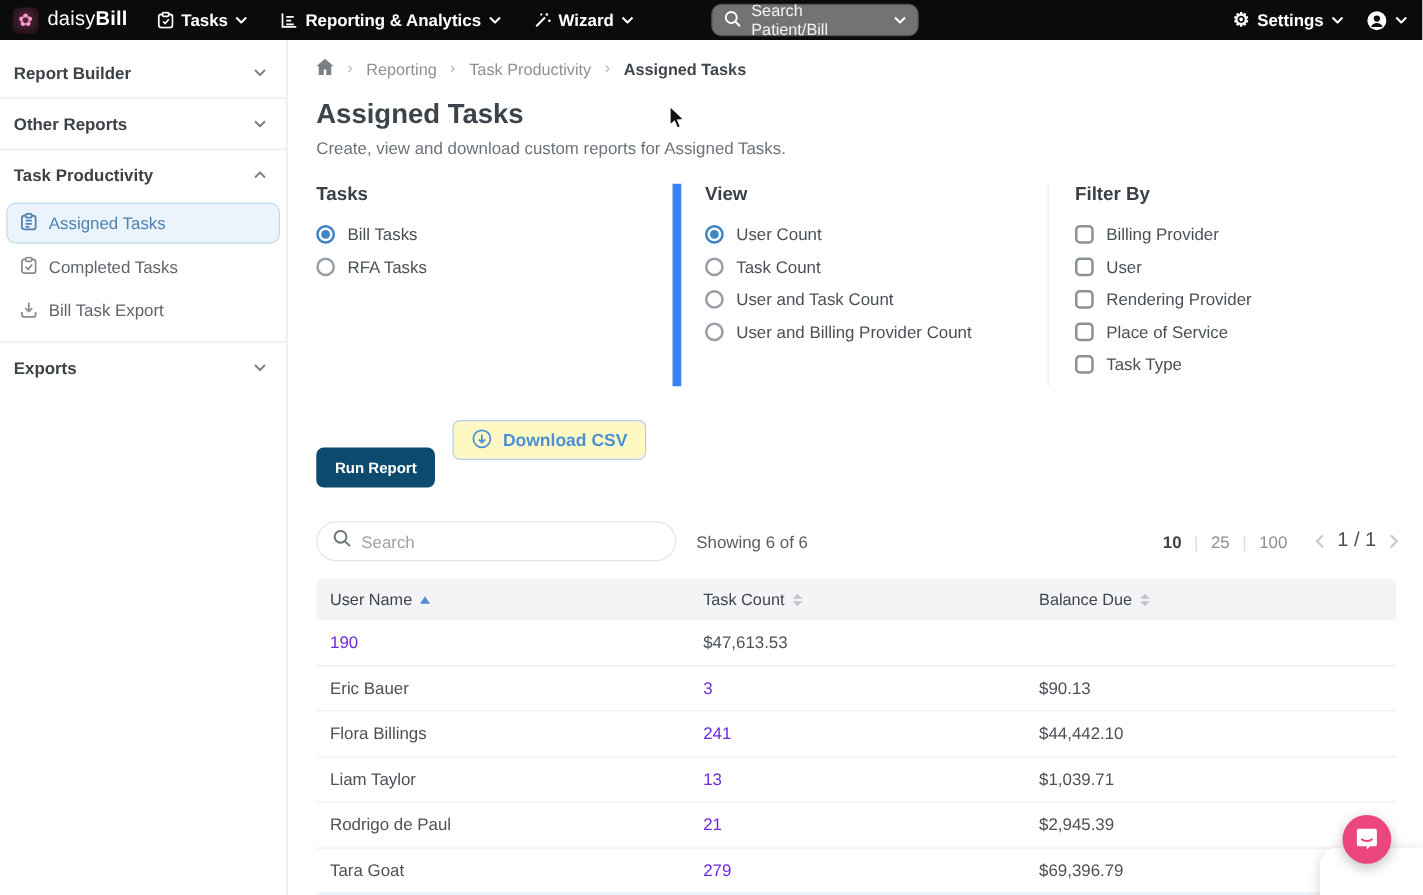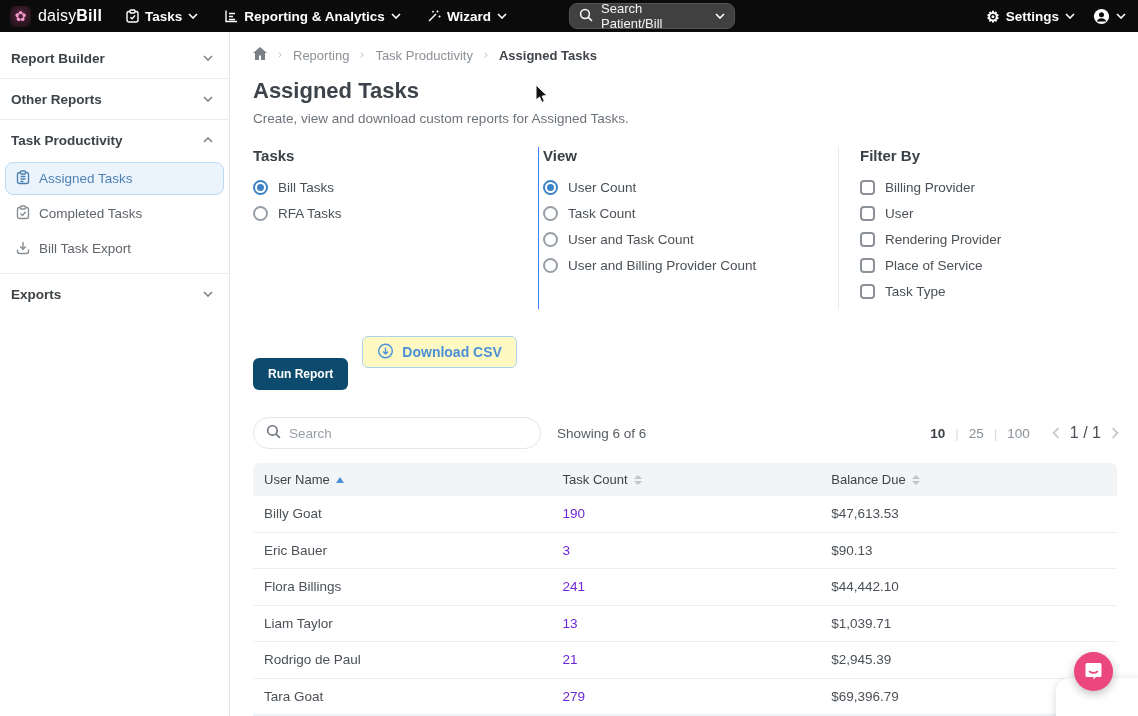--- a/index.html
+++ b/index.html
@@ -10,21 +10,21 @@
   
   .navbar { height:32px; background:#0b0b0c; display:flex; align-items:center; padding:0 12px 0 10px; gap:6px; }
   .brand { display:flex; align-items:center; gap:7px; cursor:pointer; }
   .brand .logo { width:21px; height:21px; border-radius:5px; background:radial-gradient(circle at 50% 45%, #5a2740 0%, #23131c 75%); color:#f way9bcd; display:flex; align-items:center; justify-content:center; font-size:14px; color:#f79bcd; }
   .brand .brand-text { color:#fff; font-size:16px; letter-spacing:.2px; }
   .brand .brand-text b { font-weight:700; }
   .nav-items { display:flex; align-items:center; gap:26px; margin-left:18px; }
   .nav-item { display:flex; align-items:center; gap:6px; color:#fff; font-size:13.5px; font-weight:600; cursor:pointer; white-space:nowrap; }
   .nav-item svg, .nav-right svg { display:block; }
   .chev { width:10px; height:6px; }
-  .nav-search { margin-left:56px; display:flex; align-items:center; gap:8px; width:166px; height:26px; background:#404040; border:1px solid #515356; border-radius:8px; padding:0 9px; color:#f2f3f4; font-size:13px; cursor:pointer; }
+  .nav-search { margin-left:56px; display:flex; align-items:center; gap:8px; width:166px; height:26px; background:#737373; border:1px solid #515356; border-radius:8px; padding:0 9px; color:#f2f3f4; font-size:13px; cursor:pointer; }
   .nav-search .grow { flex:1; }
   .nav-right { margin-left:auto; display:flex; align-items:center; gap:18px; }
   .gear-glyph { font-size:15px; line-height:1; color:#fff; }
 
   
   .layout { display:flex; height:684px; }
   .sidebar { width:230px; border-right:1px solid #e5e7e9; padding-top:6px; flex:none; }
   .side-section { height:40px; display:flex; align-items:center; justify-content:space-between; padding:0 16px 0 11px; font-size:13.5px; font-weight:700; color:#3d4247; cursor:pointer; }
   .side-div { height:1px; background:#e9ebed; margin:0; }
   .side-child { height:33px; display:flex; align-items:center; gap:9px; padding:0 10px; margin:2px 5px; font-size:13.5px; color:#5f656b; border:1px solid transparent; border-radius:8px; cursor:pointer; }
@@ -38,21 +38,21 @@
   .breadcrumb { display:flex; align-items:center; gap:8px; font-size:13px; color:#8b9197; }
   .breadcrumb .crumb { cursor:pointer; }
   .breadcrumb .crumb.current { color:#3f454b; font-weight:700; cursor:default; }
   .page-title { margin-top:15px; font-size:22px; font-weight:700; color:#3d434a; }
   .page-sub { margin-top:7px; font-size:13.5px; color:#6c737a; }
 
   
   .form-row { display:flex; margin-top:21px; }
   .form-col { padding-right:20px; }
   .form-col.c1 { width:285px; }
-  .form-col.c2 { width:300px; border-left:1px solid #3b82f6; padding-left:4px; }
+  .form-col.c2 { width:300px; border-left:7px solid #3b82f6; padding-left:19px; }
   .form-col.c3 { width:281px; border-left:1px solid #e9ebed; padding-left:21px; }
   .form-col h3 { font-size:15px; font-weight:700; color:#3a4046; margin-bottom:15px; }
   .opt { display:flex; align-items:center; gap:10px; margin-bottom:10px; height:16px; font-size:13.5px; color:#4a5056; cursor:pointer; }
   .radio { width:15px; height:15px; border-radius:50%; border:2px solid #989ea5; flex:none; display:flex; align-items:center; justify-content:center; }
   .radio.on { border-color:#3e83c6; }
   .radio.on::after { content:""; width:7px; height:7px; border-radius:50%; background:#3e83c6; }
   .checkbox { width:15px; height:15px; border-radius:4px; border:2px solid #8b9197; flex:none; background:#fff; }
 
   
   .actions { display:flex; gap:14px; margin-top:27px; }
@@ -384,21 +384,20 @@
           <div class="hcell">
             <span>Balance Due</span>
             <span class="sorters">
                 <i class="up"></i>
                 <i class="dn"></i>
               </span>
           </div>
         </div>
 
         <div class="t-row">
-          <span class="name">Billy Goat</span>
           <span class="count">190</span>
           <span class="bal">$47,613.53</span>
         </div>
         <div class="t-row">
           <span class="name">Eric Bauer</span>
           <span class="count">3</span>
           <span class="bal">$90.13</span>
         </div>
         <div class="t-row">
           <span class="name">Flora Billings</span>

